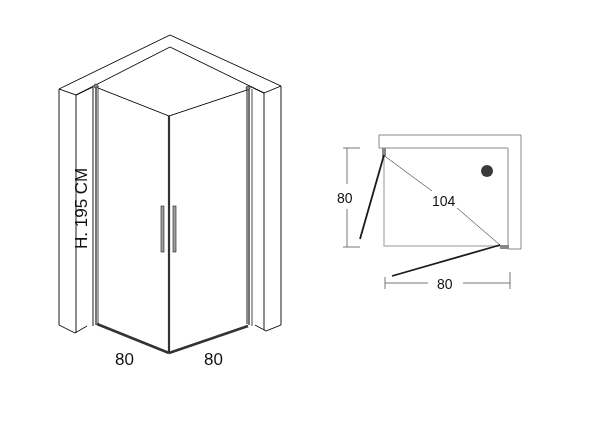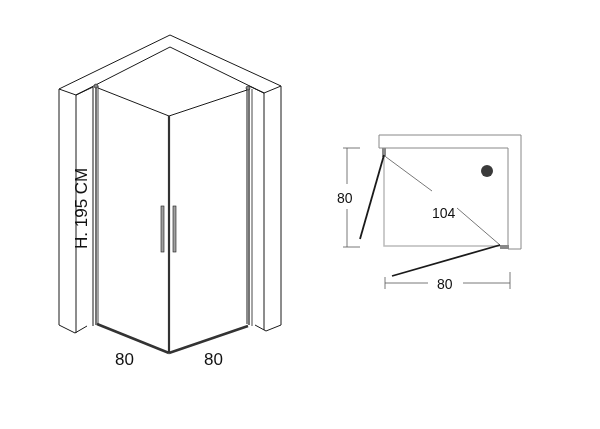--- a/index.html
+++ b/index.html
@@ -98,14 +98,14 @@
       <line x1="510" y1="272" x2="510" y2="289"></line>
     </g>
   </g>
 </svg>
 
 <div class="lbl dim-big vert" style="left:72px; top:249px;">H. 195 CM</div>
 <div class="lbl dim-big" style="left:115px; top:350px;">80</div>
 <div class="lbl dim-big" style="left:204px; top:350px;">80</div>
 
 <div class="lbl dim-small" style="left:337px; top:190px;">80</div>
-<div class="lbl dim-small" style="left:432px; top:193px;margin-top:12px;">104</div>
+<div class="lbl dim-small" style="left:432px; top:193px;">104</div>
 <div class="lbl dim-small" style="left:437px; top:276px;">80</div>
 
 </body></html>

